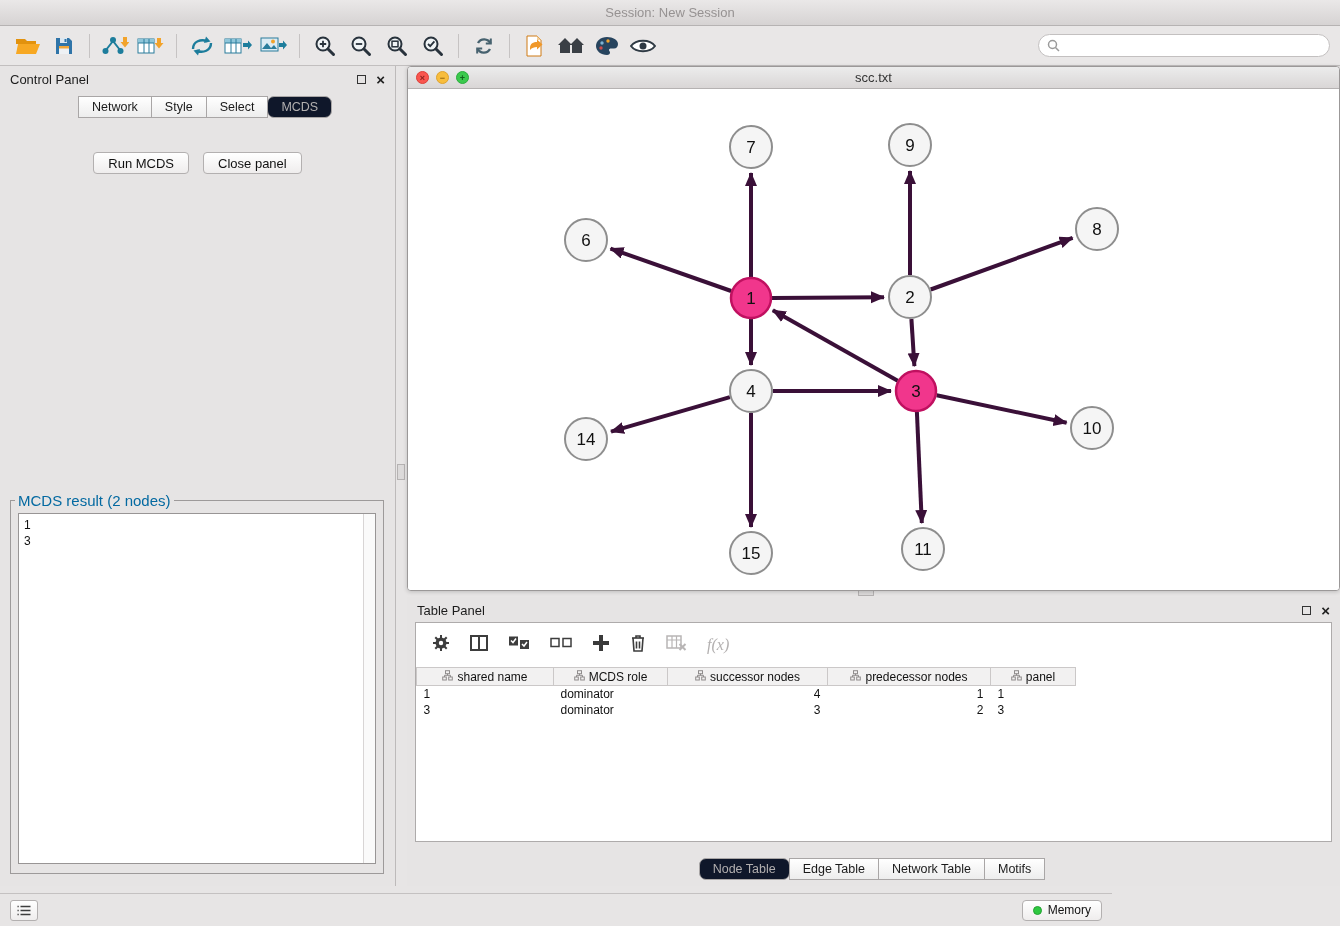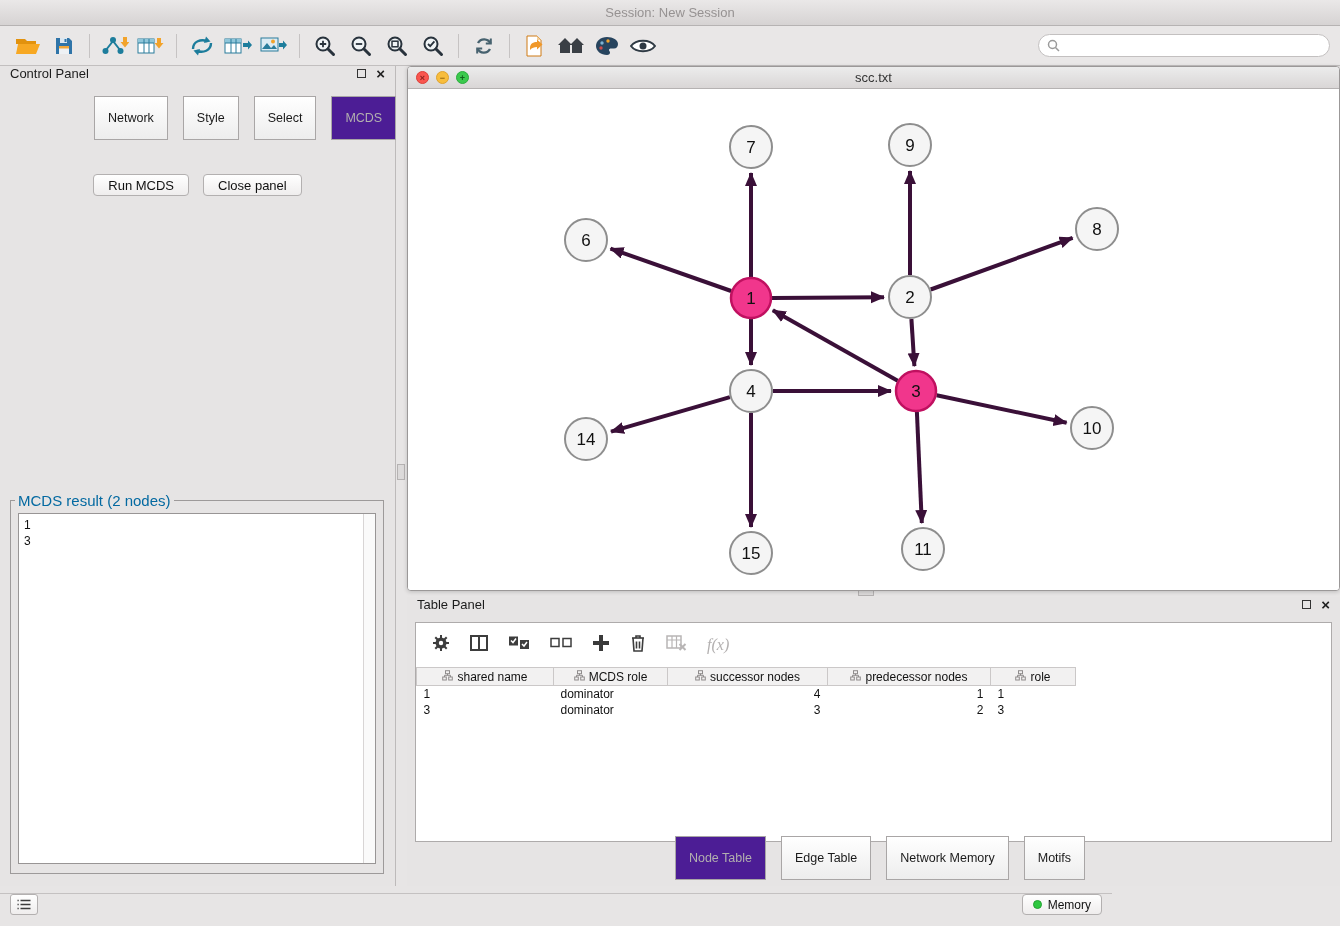--- a/index.html
+++ b/index.html
@@ -17,28 +17,28 @@
     background:#e9e7e7; border-bottom:1px solid #c2bfbf; display:flex; align-items:center; padding:0 10px; }
   .tbtn { width:36px; height:30px; display:flex; align-items:center; justify-content:center; cursor:default; }
   .tsep { width:1px; height:24px; background:#c6c3c3; margin:0 7px; }
   .searchbox { margin-left:auto; width:292px; height:23px; background:#fff; border:1px solid #c3c0c0;
     border-radius:12px; display:flex; align-items:center; padding:0 8px; }
   .searchbox input { border:none; outline:none; flex:1; font-size:12px; background:transparent; font-family:inherit; }
 
   
   .control-panel { position:absolute; left:0; top:66px; width:396px; height:820px;
     background:#e6e4e4; border-right:1px solid #bdbaba; }
-  .panel-hd { height:26px; display:flex; align-items:flex-start; padding:0 10px; font-size:13px; color:#1c1c1c; }
+  .panel-hd { height:26px; display:flex; align-items:center; padding:0 10px; font-size:13px; color:#1c1c1c; }
   .panel-hd .hd-icons { margin-left:auto; display:flex; align-items:center; gap:10px; }
   .float-box { width:9px; height:9px; border:1.5px solid #333; display:inline-block; }
   .close-x { font-size:15px; font-weight:bold; color:#222; line-height:1; }
   .tabs-row { display:flex; padding-left:78px; margin-top:4px; }
-  .tab { padding:14px 13px; font-size:12.5px; border:1px solid #a9a6a6; background:linear-gradient(#ffffff,#ededed);
-    margin-right:-1px; color:#1a1a1a;margin-left:16px; }
-  .tab.active { background:#4c1d95; color:#b2afaf; }
+  .tab { padding:3px 13px; font-size:12.5px; border:1px solid #a9a6a6; background:linear-gradient(#ffffff,#ededed);
+    margin-right:-1px; color:#1a1a1a; }
+  .tab.active { background:#0f172a; color:#b2afaf;border-radius:7px; }
   .cp-body { padding-top:22px; text-align:center; }
   .opt-label { font-size:13px; color:#111; margin-bottom:12px; }
   .combo { width:310px; height:23px; margin:0 auto; background:#fff; border:1px solid #b6b3b3; border-radius:4px;
     display:flex; align-items:center; padding:0 4px 0 9px; font-size:13px; text-align:left; }
   .combo .val { flex:1; }
   .stepper { display:flex; flex-direction:column; gap:2px; align-items:center; padding-right:2px; }
   .arr-up { width:0; height:0; border-left:3.5px solid transparent; border-right:3.5px solid transparent; border-bottom:4.5px solid #555; }
   .arr-dn { width:0; height:0; border-left:3.5px solid transparent; border-right:3.5px solid transparent; border-top:4.5px solid #555; }
   .btn-row { margin-top:12px; display:flex; justify-content:center; gap:14px; }
   .btn { height:22px; padding:0 14px; font-size:13px; font-family:inherit; color:#111;
@@ -73,21 +73,21 @@
   table.node-table { border-collapse:collapse; }
   table.node-table th { background:#f2f1f1; border:1px solid #cbc8c8; font-weight:normal; font-size:12px; height:18px;
     color:#111; white-space:nowrap; }
   table.node-table th .thwrap { display:flex; align-items:center; justify-content:center; gap:4px; padding:0 4px; }
   table.node-table td { font-size:12px; height:16px; padding:0 7px; color:#111; white-space:nowrap; }
   td.num { text-align:right; padding-right:15px; }
   .tp-tabs { position:absolute; left:0; right:4px; bottom:6px; display:flex; justify-content:center; }
 
   
   .statusbar { position:absolute; left:0; top:893px; width:1112px; height:33px; background:#e7e5e5;
-    border-top:1px solid #c4c1c1; display:flex; padding:0 10px; }
+    border-top:1px solid #c4c1c1; display:flex; align-items:center; padding:0 10px; }
   .sb-btn { width:28px; height:21px; background:linear-gradient(#ffffff,#efeded); border:1px solid #b3b0b0;
     border-radius:3px; display:flex; align-items:center; justify-content:center; }
   .mem-btn { margin-left:auto; height:21px; padding:0 10px; background:linear-gradient(#ffffff,#efeded);
     border:1px solid #b3b0b0; border-radius:4px; display:flex; align-items:center; gap:6px; font-size:12px; color:#111; }
   .mem-dot { width:9px; height:9px; border-radius:50%; background:#2ec840; border:1px solid #23a132; }
 </style>
 </head>
 <body>
 
 <div class="app">
@@ -465,21 +465,21 @@
                 </span>
               </th>
               <th>
                 <span class="thwrap">
                   <span><svg width="11" height="11" viewBox="0 0 11 11" fill="none" stroke="#8f8c8c">
                       <rect x="3.5" y="0.7" width="4" height="3"></rect>
                       <rect x="0.7" y="7" width="3.6" height="3"></rect>
                       <rect x="6.7" y="7" width="3.6" height="3"></rect>
                       <path d="M5.5 3.7 V5.3 M2.5 7 V5.3 H8.5 V7"></path>
                     </svg></span>
-                  <span>role</span>
+                  <span>panel</span>
                 </span>
               </th>
             </tr>
           </thead>
         <tbody>
             <tr>
               <td>1</td>
               <td>dominator</td>
               <td class="num">4</td>
               <td class="num">1</td>
@@ -491,21 +491,21 @@
               <td class="num">3</td>
               <td class="num">2</td>
               <td>3</td>
             </tr>
           </tbody>
       </table>
     </div>
     <div class="tp-tabs">
         <div class="tab active">Node Table</div>
         <div class="tab">Edge Table</div>
-        <div class="tab">Network Memory</div>
+        <div class="tab">Network Table</div>
         <div class="tab">Motifs</div>
       </div>
   </div>
 
   <div class="statusbar">
     <div class="sb-btn">
       <svg width="14" height="11" viewBox="0 0 14 11" stroke="#3d3d3d" stroke-width="1.5" fill="none">
           <path d="M3.5 1.5 h10 M3.5 5.5 h10 M3.5 9.5 h10"></path>
           <path d="M0.5 1.5 h1.2 M0.5 5.5 h1.2 M0.5 9.5 h1.2"></path>
         </svg>

